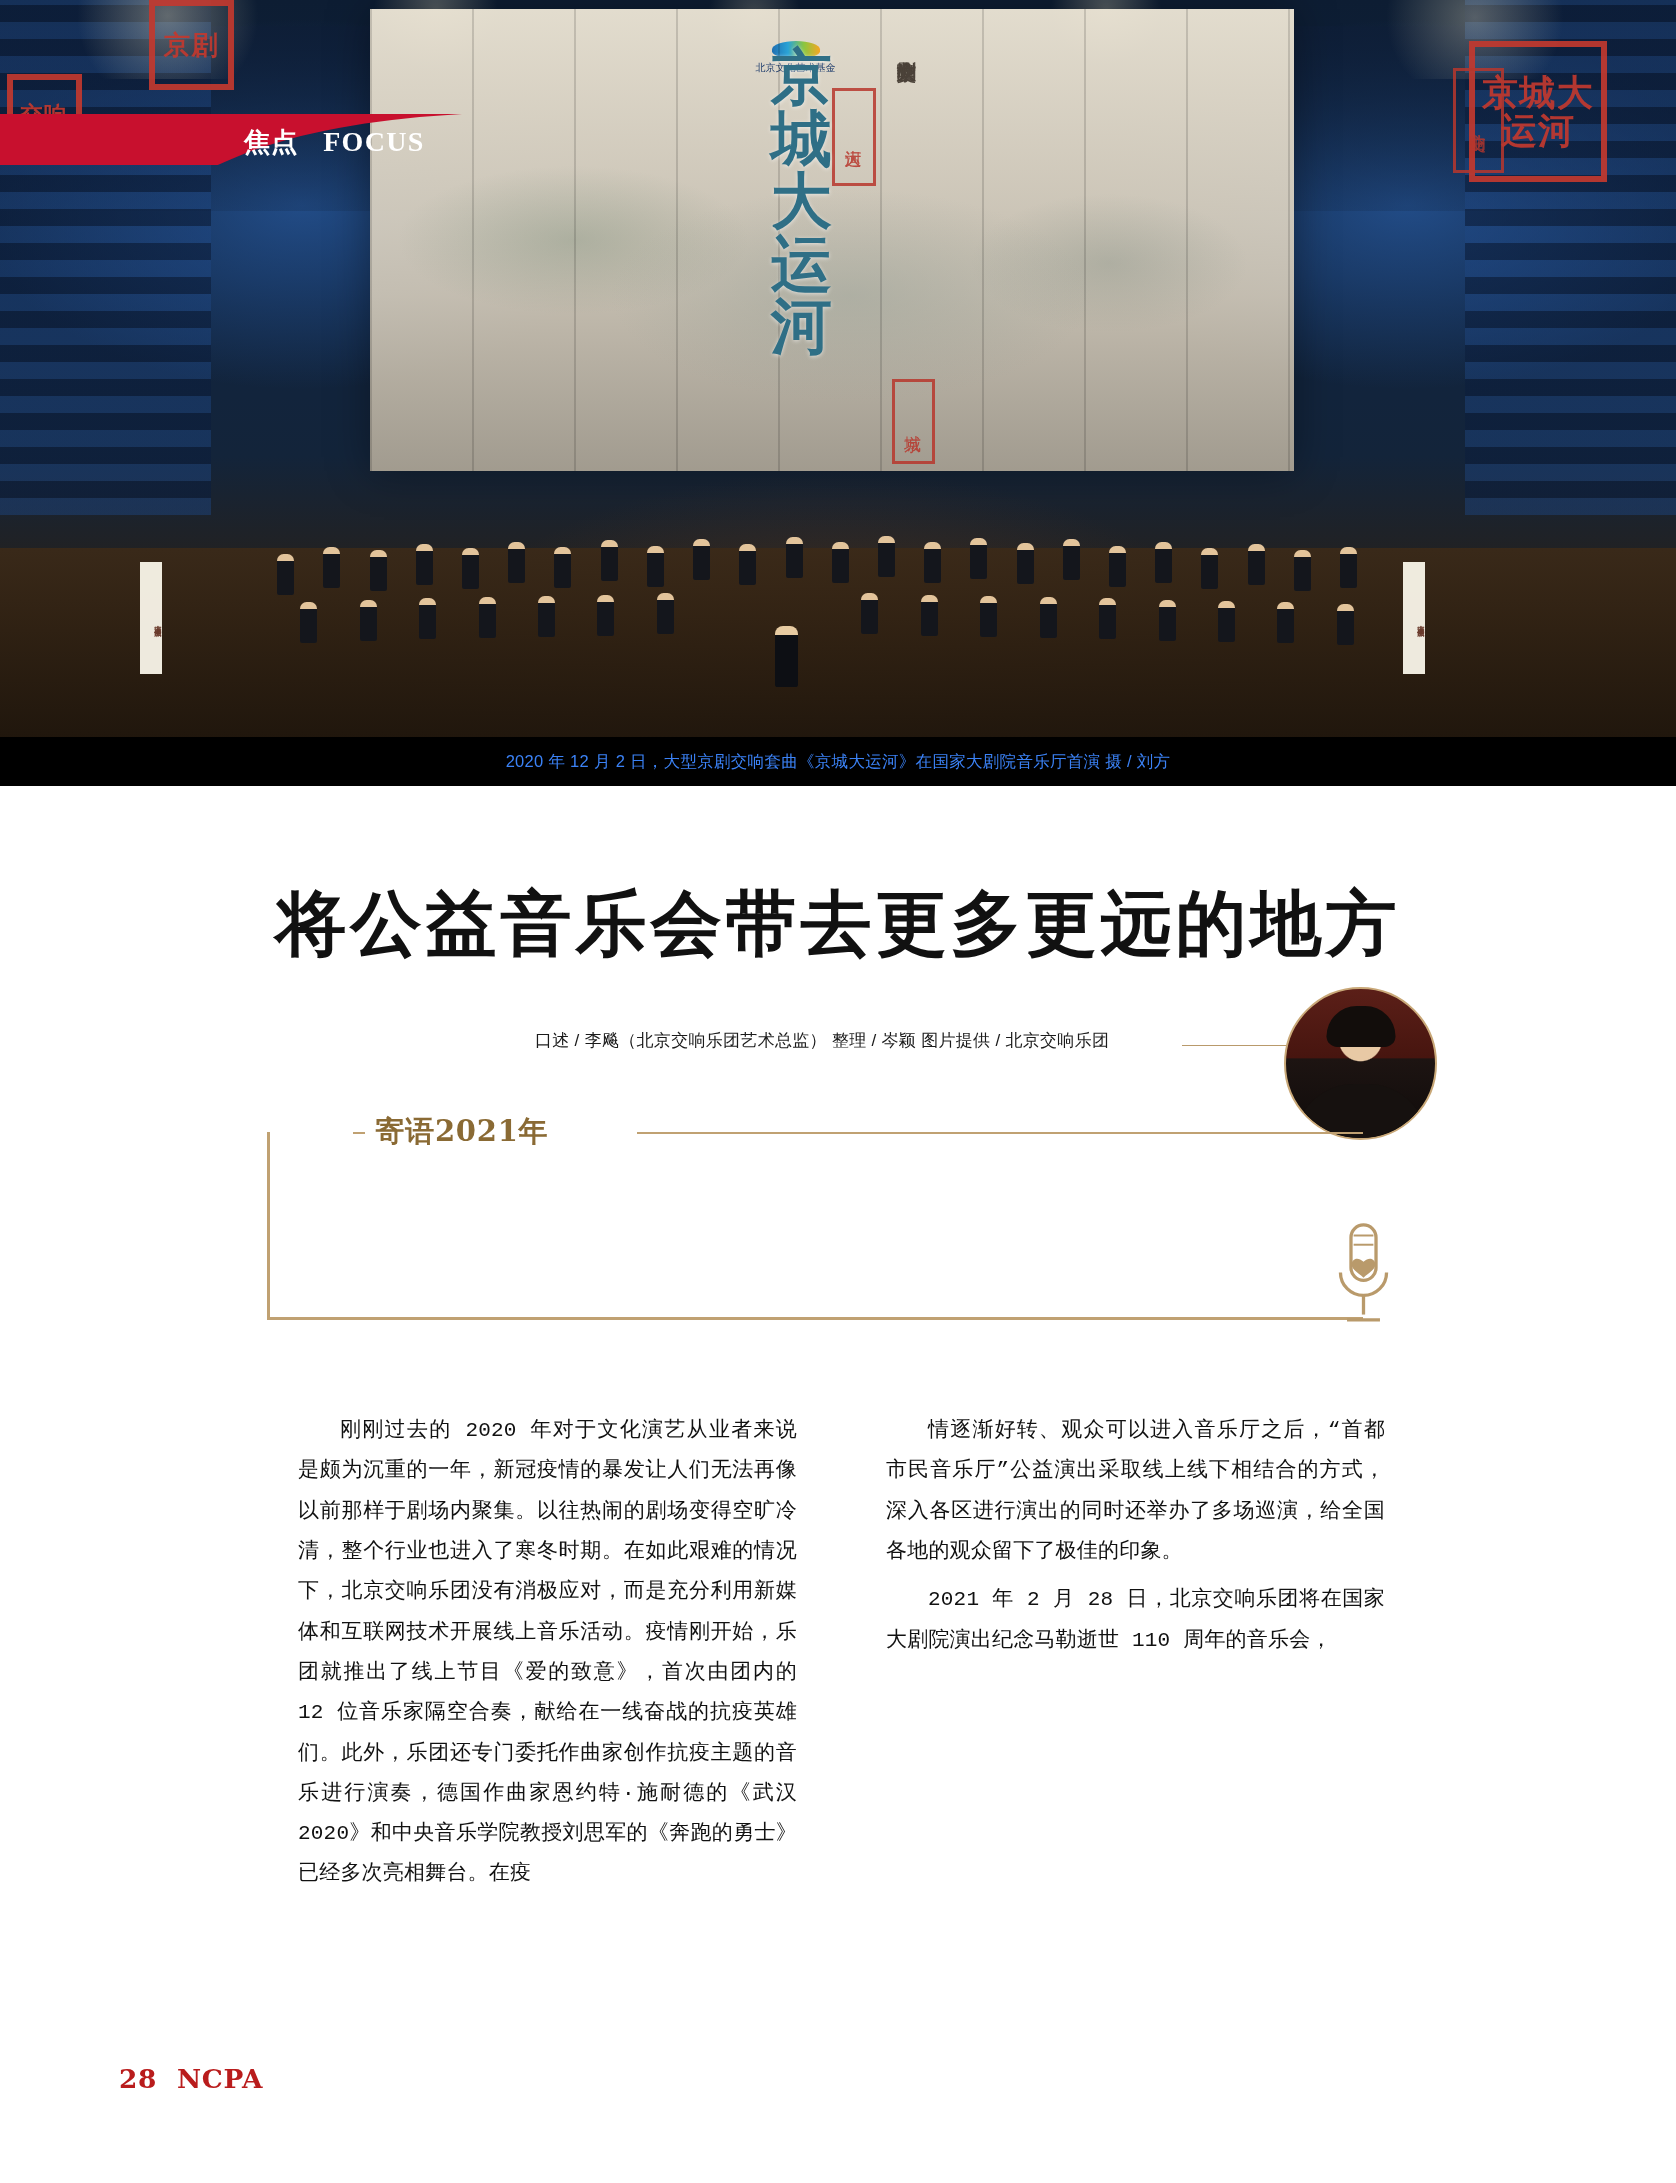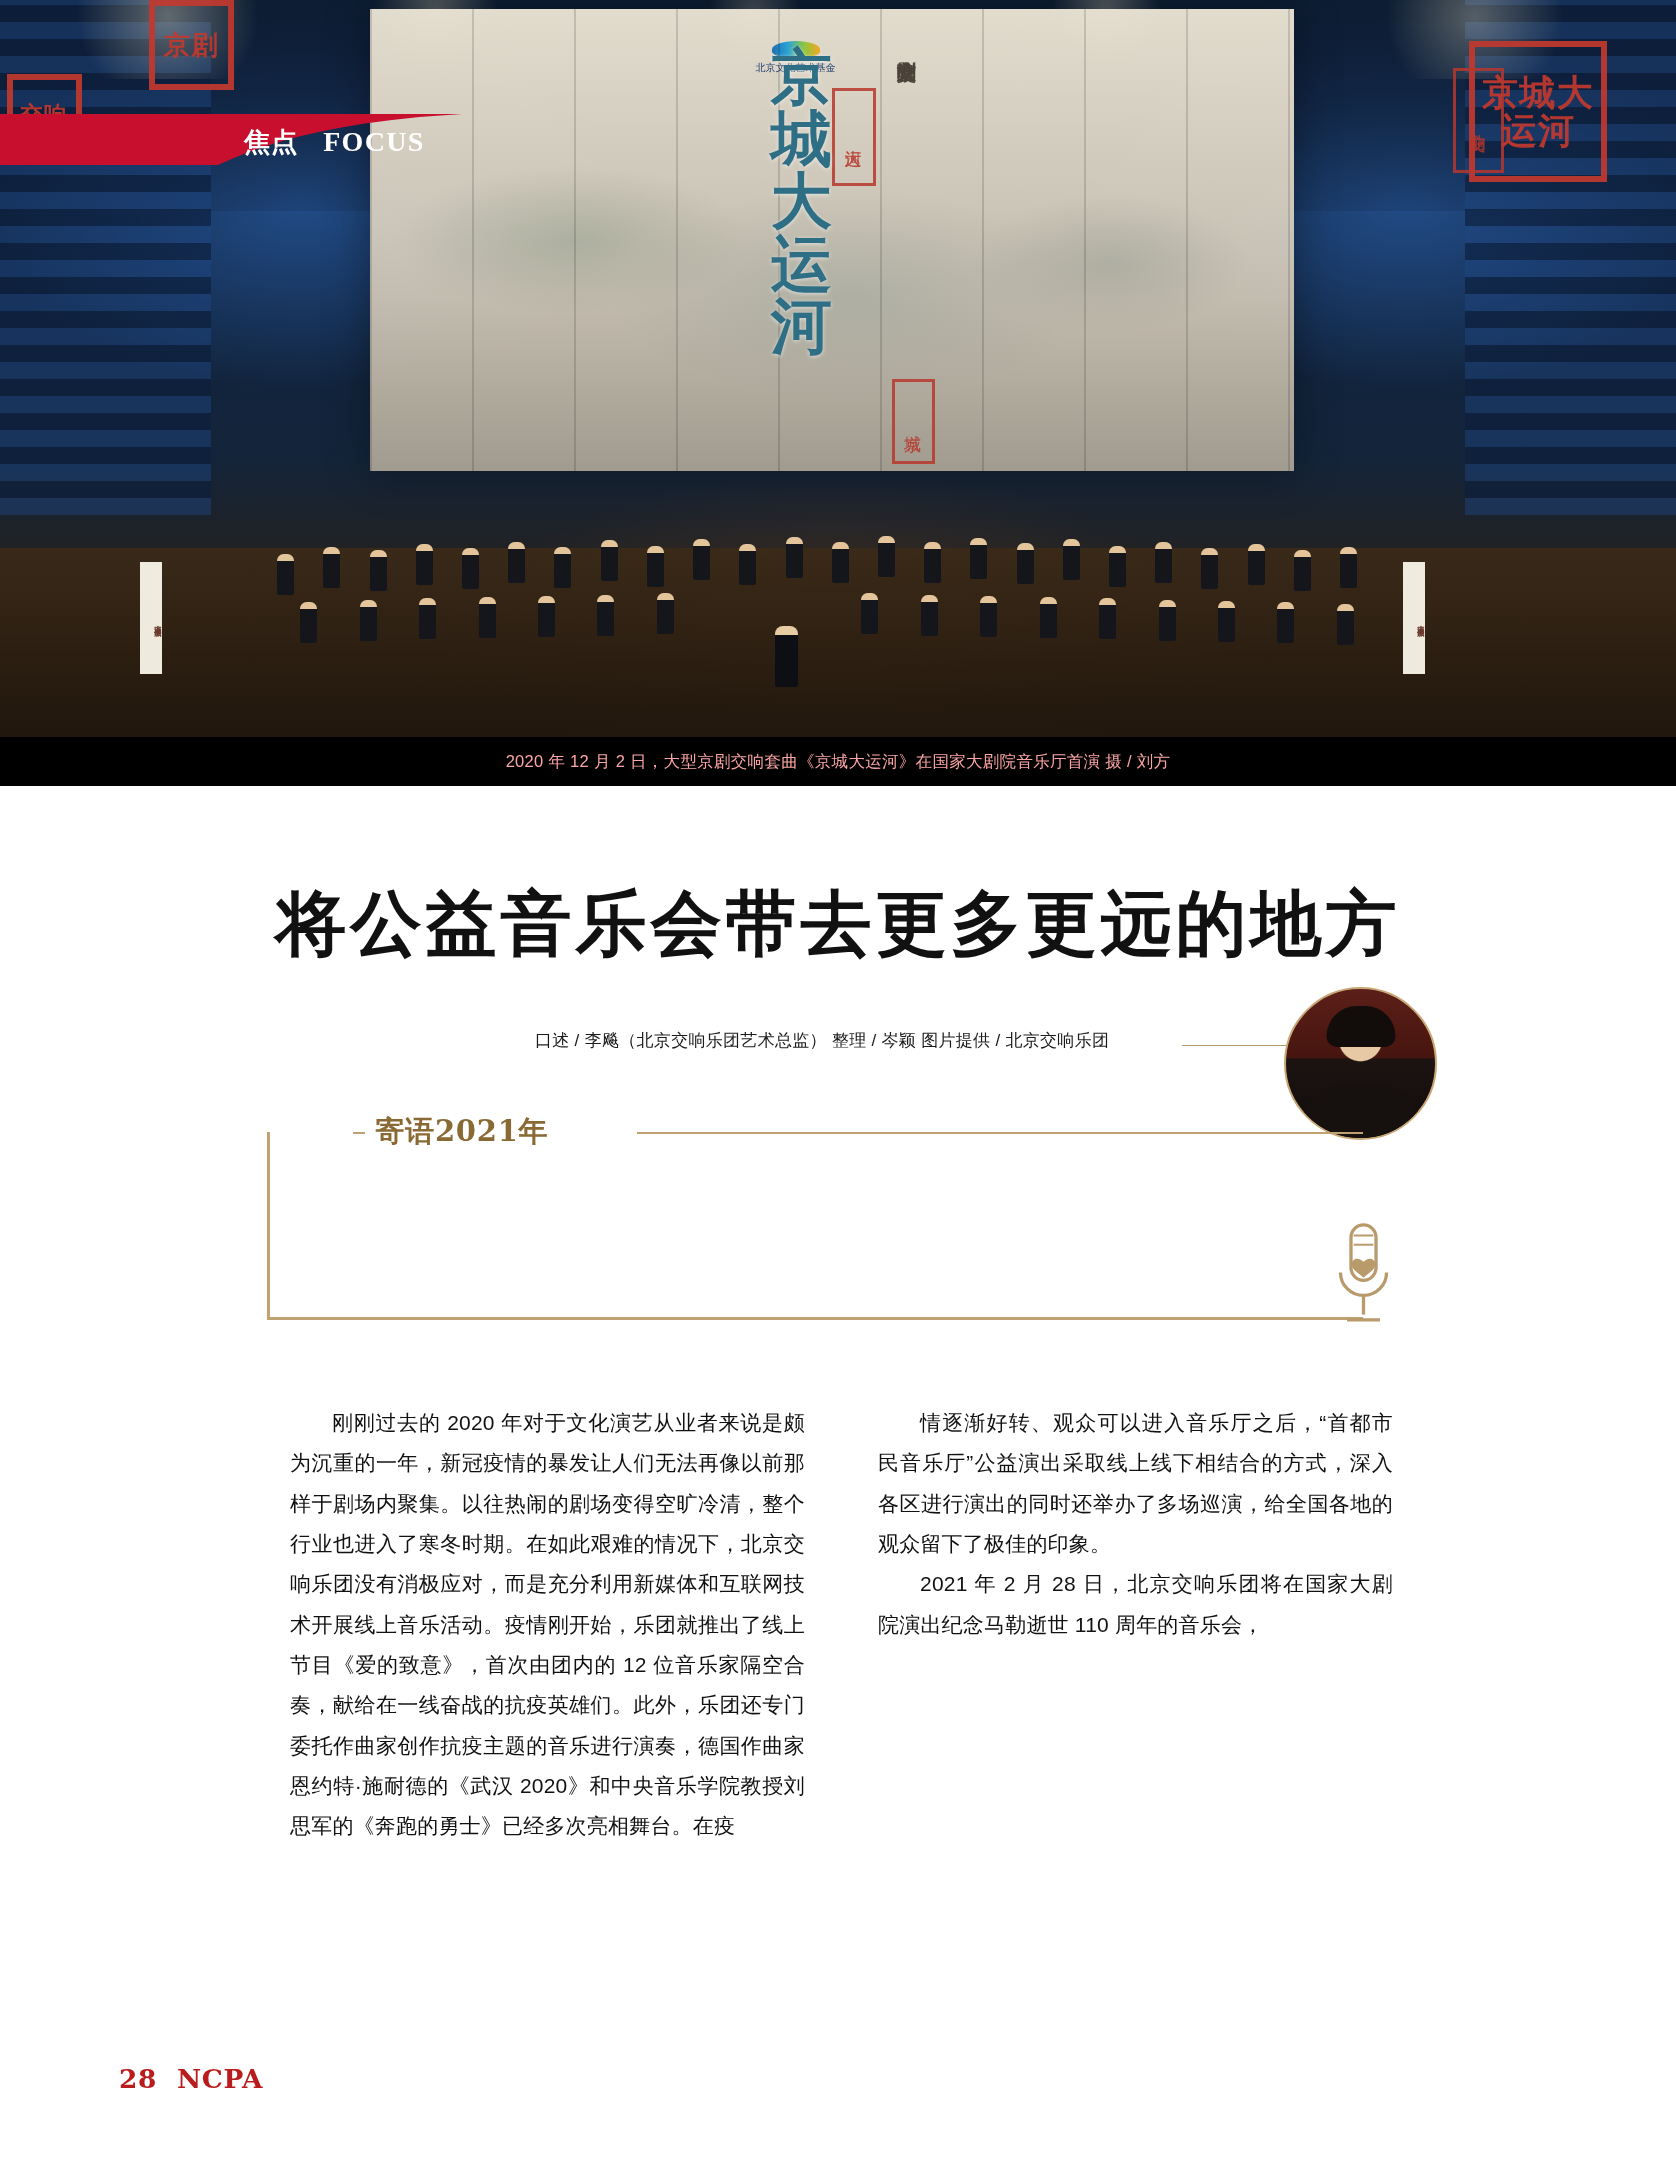--- a/index.html
+++ b/index.html
@@ -192,21 +192,21 @@
     text-align: center;
     padding-top: 5.3px;
     box-sizing: border-box;
     line-height: 1.4;
   }
   .caption-bar {
     position: absolute;
     left: 0; bottom: 0;
     width: 1676px; height: 49px;
     background: #000;
-    color: #fca5a5;
+    color: #3b82f6;
     font-size: 16.5px;
     display: flex;
     align-items: center;
     justify-content: center;
     letter-spacing: 0.3px;
   }
 
   
   .focus-tab {
     position: absolute;
@@ -335,21 +335,21 @@
   .col {
     position: absolute;
     top: 1403px;
     width: 515px;
     font-size: 21px;
     line-height: 1.92;
     color: #111;
     letter-spacing: 0.2px;
     text-align: justify;
   }
-  .col p { margin: 0; text-indent: 42px; }
+  .col p { margin: 8px; text-indent: 42px; font-family: Liberation Mono, monospace; }
   .col-left { left: 290px; }
   .col-right { left: 878px; }
 
   .folio {
     position: absolute;
     left: 119px; top: 2063px;
     font-family: "DejaVu Serif", serif;
     font-weight: bold;
     font-size: 26.4px;
     color: #b91c1c;

